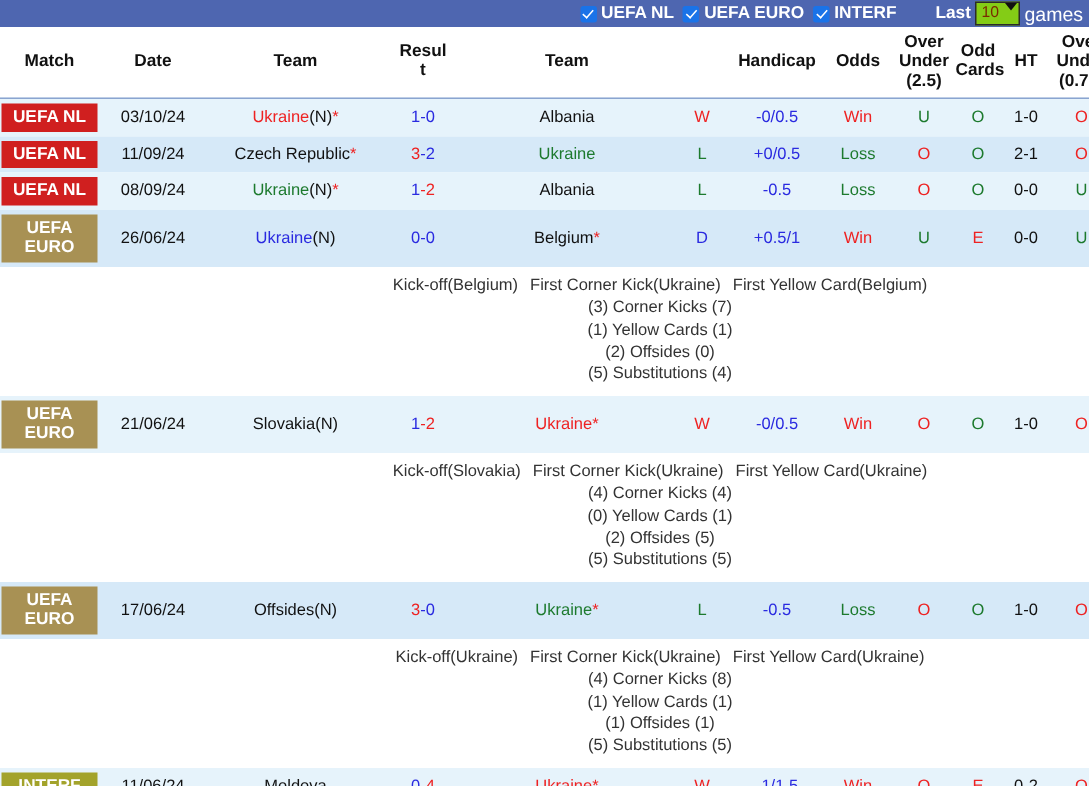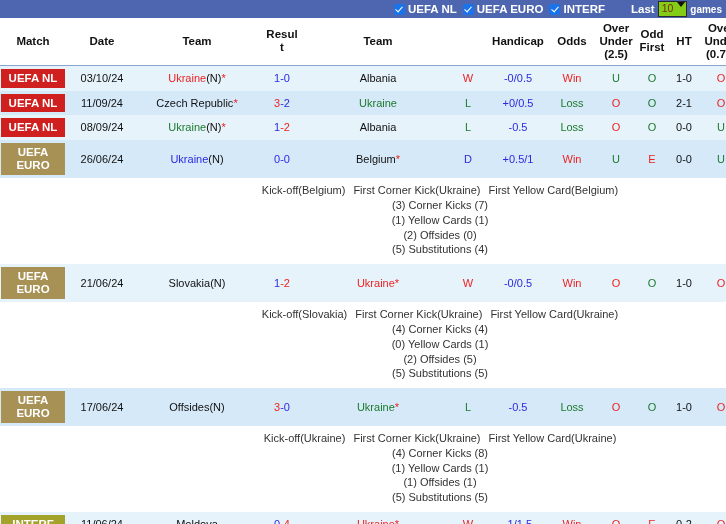--- a/index.html
+++ b/index.html
@@ -62,21 +62,21 @@
     display:inline-flex;
   }
   .numsel .cap{letter-spacing:0px;}
   .numsel .arrow{
     margin-left:4px;
     width:0;height:0;
     border-left:4px solid transparent;
     border-right:4px solid transparent;
     border-top:5px solid #111;
   }
-  .gameslbl{color:#fff;font-weight:bold;font-size:10px;}
+  .gameslbl{color:#fff;font-weight:normal;font-size:13px;}
 
   
   table.grid{
     width:726px;
     border-collapse:collapse;
     table-layout:fixed;
   }
   table.grid th{
     font-weight:bold;
     font-size:11.5px;
@@ -205,21 +205,21 @@
         <th></th>
         <th>Handicap</th>
         <th>Odds</th>
         <th>
           <span>Over</span><br>
           <span>Under</span><br>
           <span>(2.5)</span>
         </th>
         <th>
           <span>Odd</span><br>
-          <span>First</span>
+          <span>Cards</span>
         </th>
         <th>HT</th>
         <th>
           <span>Over</span><br>
           <span>Under</span><br>
           <span>(0.75)</span>
         </th>
       </tr>
     </thead>
     <tbody id="tbody">

